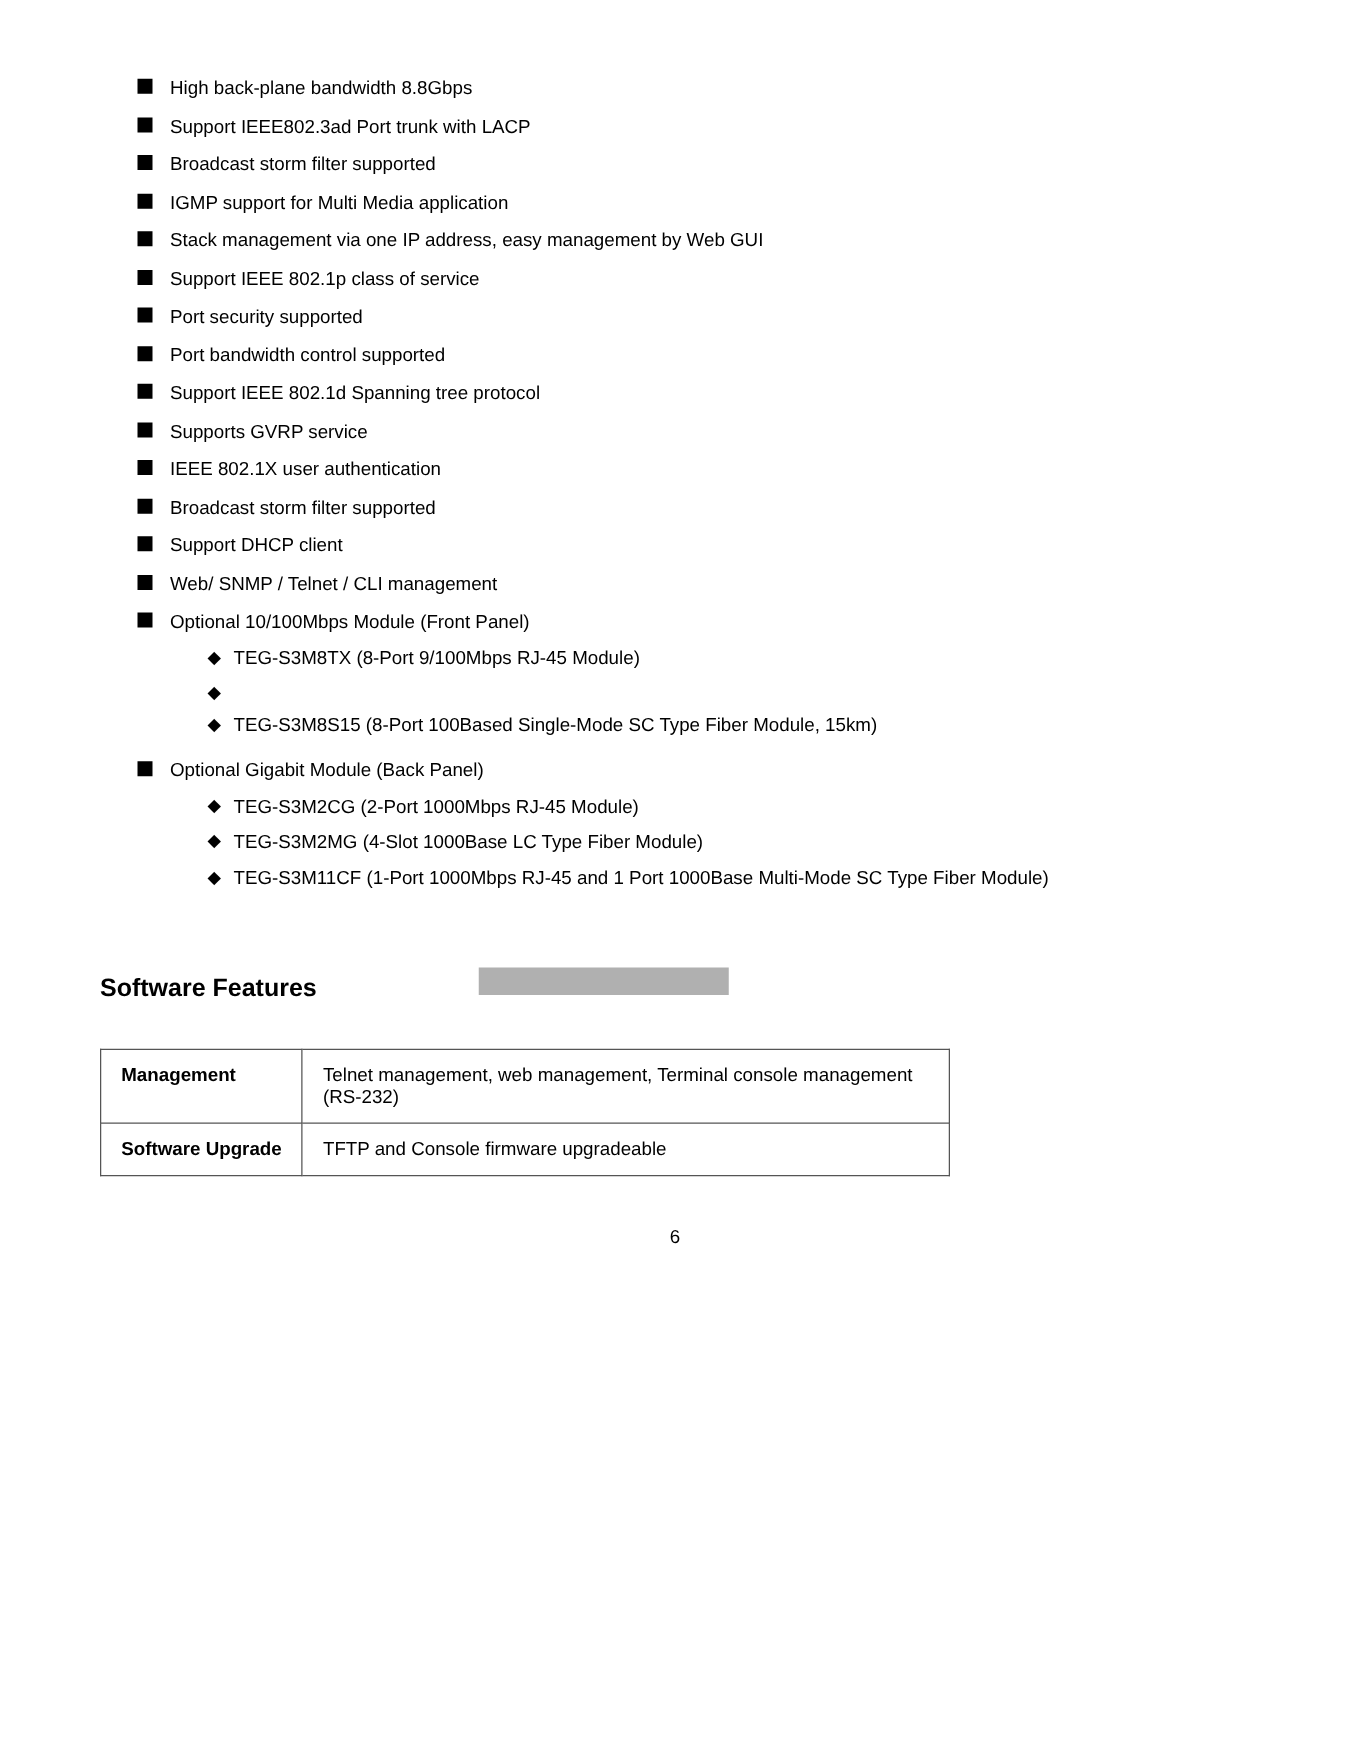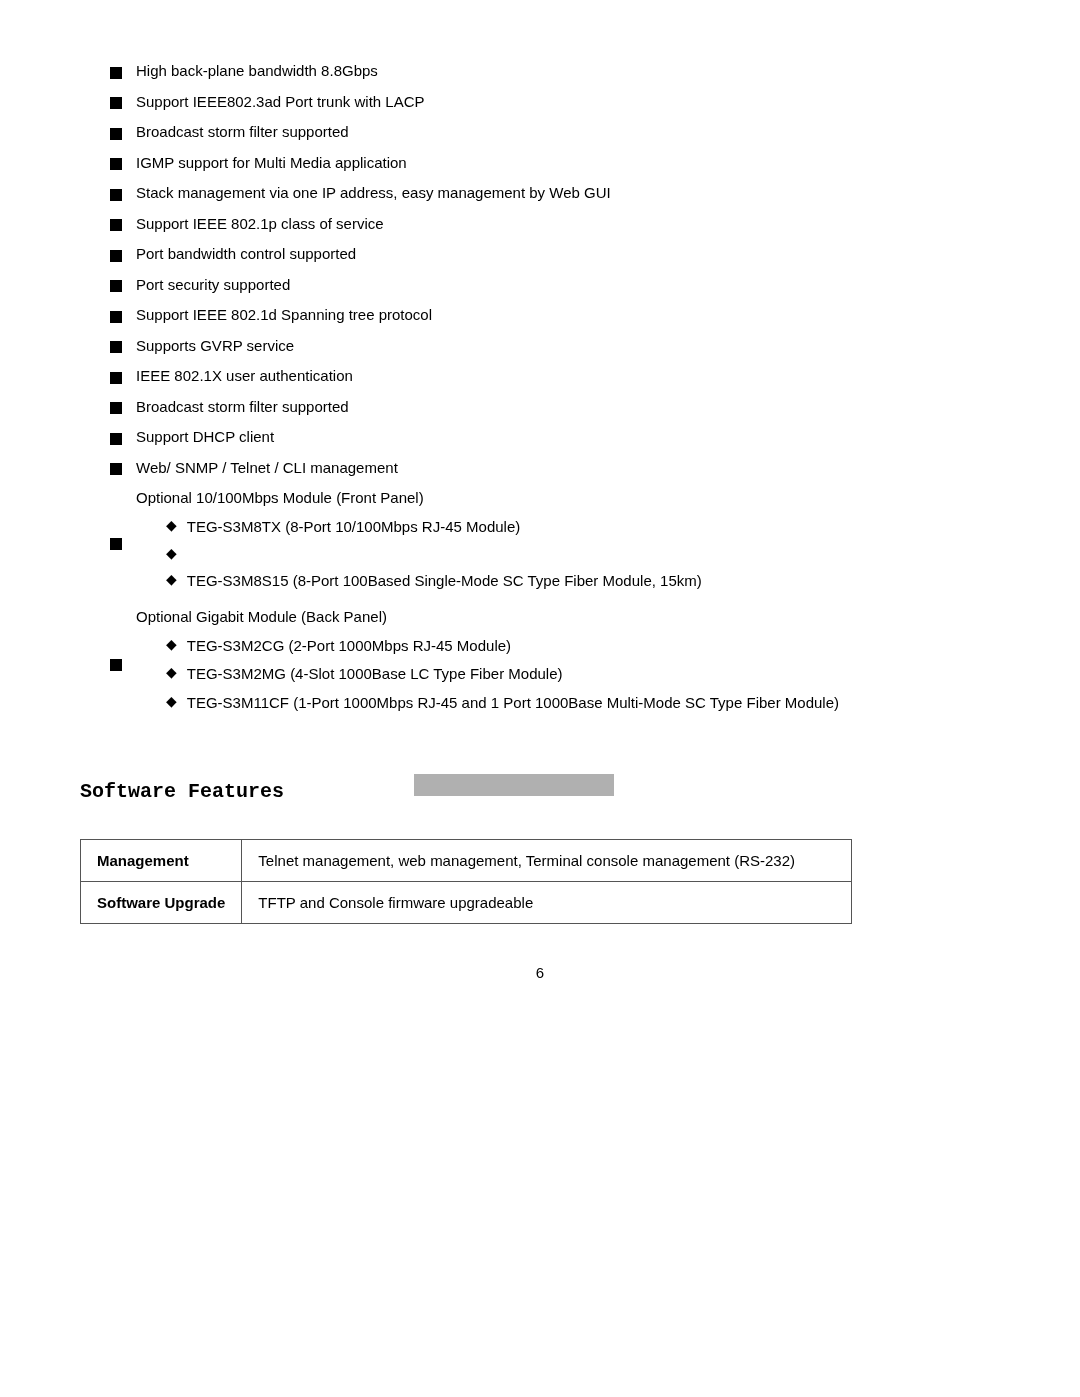--- a/index.html
+++ b/index.html
@@ -19,21 +19,21 @@
     }
 
     .bullet-list {
       list-style: none;
       padding: 0;
       margin: 0 0 10px 0;
     }
 
     .bullet-list > li {
       display: flex;
-      align-items: center;
+      align-items: flex-start;
       margin-bottom: 8px;
       padding-left: 30px;
     }
 
     .bullet-square {
       display: inline-block;
       width: 12px;
       height: 12px;
       background: #000;
       margin-right: 14px;
@@ -71,35 +71,34 @@
       padding-right: 120px;
       border-bottom: none;
       position: relative;
     }
 
     .section-heading-wrapper {
       display: flex;
       align-items: center;
       margin-bottom: 20px;
       margin-top: 30px;
-      font-family: Liberation Mono, monospace;
     }
 
     .heading-bar {
       display: inline-block;
       width: 200px;
       height: 22px;
       background: #b0b0b0;
       margin-left: 10px;
       vertical-align: middle;
     }
 
     table.features-table {
       border-collapse: collapse;
-      width: 772px;
+      width: 680px;
       margin-top: 10px;
       border: 1px solid #555;
     }
 
     table.features-table td {
       border: 1px solid #555;
       padding: 12px 16px;
       vertical-align: top;
       font-size: 15px;
     }
@@ -144,28 +143,28 @@
     <li>
       <span class="bullet-square"></span>
       <span class="item-text">Stack management via one IP address, easy management by Web GUI</span>
     </li>
     <li>
       <span class="bullet-square"></span>
       <span class="item-text">Support IEEE 802.1p class of service</span>
     </li>
     <li>
       <span class="bullet-square"></span>
+      <span class="item-text">Port security supported</span>
+    </li>
+    <li>
+      <span class="bullet-square"></span>
       <span class="item-text">Port bandwidth control supported</span>
     </li>
     <li>
       <span class="bullet-square"></span>
-      <span class="item-text">Port security supported</span>
-    </li>
-    <li>
-      <span class="bullet-square"></span>
       <span class="item-text">Support IEEE 802.1d Spanning tree protocol</span>
     </li>
     <li>
       <span class="bullet-square"></span>
       <span class="item-text">Supports GVRP service</span>
     </li>
     <li>
       <span class="bullet-square"></span>
       <span class="item-text">IEEE 802.1X user authentication</span>
     </li>
@@ -179,21 +178,21 @@
     </li>
     <li>
       <span class="bullet-square"></span>
       <span class="item-text">Web/ SNMP / Telnet / CLI management</span>
     </li>
     <li>
       <span class="bullet-square"></span>
       <span class="item-text">Optional 10/100Mbps Module (Front Panel)<ul class="sub-list">
           <li>
             <span class="diamond-char">◆</span>
-            <span class="item-text">TEG-S3M8TX (8-Port 10/100Mbps RJ-45 Module)</span>
+            <span class="item-text">TEG-S3M8TX (8-Port 9/100Mbps RJ-45 Module)</span>
           </li>
           <li>
             <span class="diamond-char">◆</span>
           </li>
           <li>
             <span class="diamond-char">◆</span>
             <span class="item-text">TEG-S3M8S15 (8-Port 100Based Single-Mode SC Type Fiber Module, 15km)</span>
           </li>
         </ul></span>
     </li>

